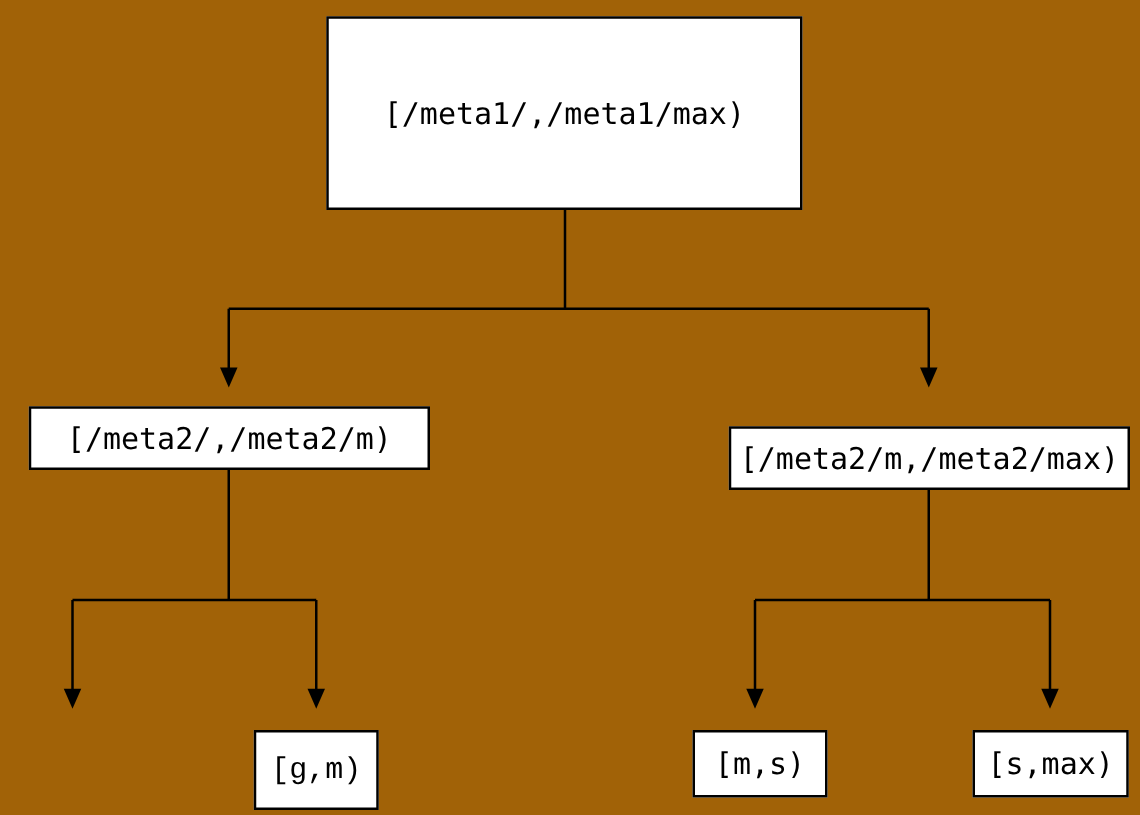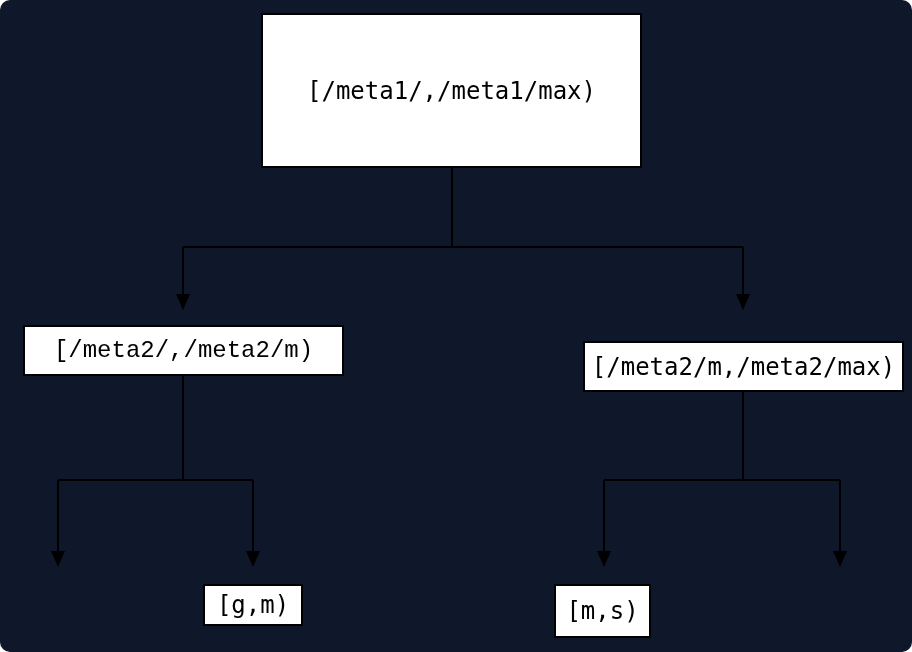--- a/index.html
+++ b/index.html
@@ -4,24 +4,23 @@
 <style>
   html, body {
     margin: 0;
     padding: 0;
     background: #ffffff;
   }
   #canvas {
     position: relative;
     width: 912px;
     height: 652px;
-    background: #0f172a;
+    background: #a16207;
     overflow: hidden;
     font-family: "DejaVu Sans Mono", "Liberation Mono", monospace;
-    border-radius: 10px;
   }
   .node {
     position: absolute;
     box-sizing: border-box;
     border: 2px solid #000000;
     background: #ffffff;
     color: #000000;
     display: flex;
     align-items: center;
     justify-content: center;
@@ -31,25 +30,25 @@
   }
   #connectors {
     position: absolute;
     left: 0;
     top: 0;
     z-index: 1;
     pointer-events: none;
   }
   
   #node-root      { left: 261px; top: 13px;  width: 381px; height: 155px; }
-  #node-left      { left: 23px;  top: 325px; width: 321px; height: 51px; font-family: Liberation Mono, monospace;  }
+  #node-left      { left: 23px;  top: 325px; width: 321px; height: 51px;  }
   #node-right     { left: 583px; top: 325px; width: 321px; height: 51px; margin-top: 16px;  }
   #node-leaf-ag   { left: 8px;   top: 584px; width: 100px; height: 54px;  }
-  #node-leaf-gm   { left: 203px; top: 584px; width: 100px; height: 42px;  }
-  #node-leaf-ms   { left: 554px; top: 584px; width: 97px; height: 54px;  }
+  #node-leaf-gm   { left: 203px; top: 584px; width: 100px; height: 64px; font-family: Liberation Mono, monospace;  }
+  #node-leaf-ms   { left: 554px; top: 584px; width: 108px; height: 54px;  }
   #node-leaf-smax { left: 778px; top: 584px; width: 125px; height: 54px;  }
 </style>
 </head>
 <body>
 
 <div id="canvas">
 
   <svg id="connectors" width="912" height="652" viewBox="0 0 912 652" stroke="#000000" stroke-width="2" fill="none">
 
     <path d="M452 168 V247 M183 247 H743 M183 247 V296 M743 247 V296"></path>
@@ -79,14 +78,17 @@
 
 
   <div class="node" id="node-leaf-gm">
     <span>[g,m)</span>
   </div>
 
   <div class="node" id="node-leaf-ms">
     <span>[m,s)</span>
   </div>
 
+  <div class="node" id="node-leaf-smax">
+    <span>[s,max)</span>
+  </div>
 
 </div>
 
 </body></html>

